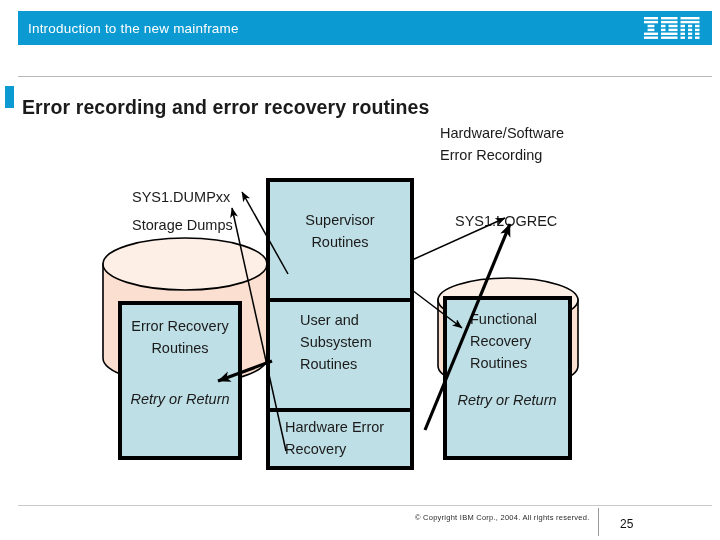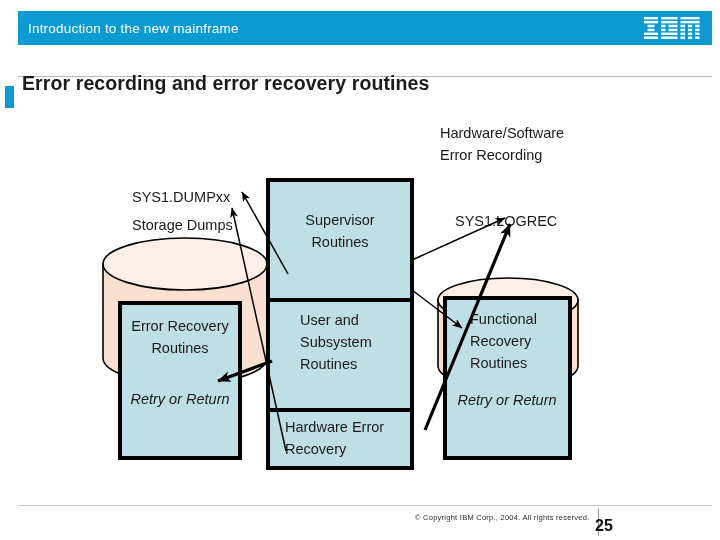--- a/index.html
+++ b/index.html
@@ -54,21 +54,21 @@
     position: absolute;
     left: 5px;
     top: 86px;
     width: 9px;
     height: 22px;
     background: #0b9bd2;
   }
   .slide-title {
     position: absolute;
     left: 22px;
-    top: 72px;
+    top: 96px;
     font-size: 19.5px;
     font-weight: bold;
     color: #1b1b1b;
     letter-spacing: 0.1px;
     white-space: nowrap;
   }
 
   
   .diagram-wrap {
     position: absolute;
@@ -112,24 +112,24 @@
   .footer-divider {
     position: absolute;
     left: 598px;
     top: 508px;
     width: 1px;
     height: 28px;
     background: #9a9a9a;
   }
   .footer-page {
     position: absolute;
-    left: 595px;
+    left: 620px;
     top: 517px;
-    font-size: 16px;
-    font-weight: bold;
+    font-size: 12px;
+    font-weight: normal;
     color: #111111;
   }
 </style>
 </head>
 <body>
 
 <div class="header-bar">
   <div class="header-title">Introduction to the new mainframe</div>
   <div class="ibm-logo">
     <svg width="56" height="22" viewBox="0 0 56 22" aria-hidden="true">

